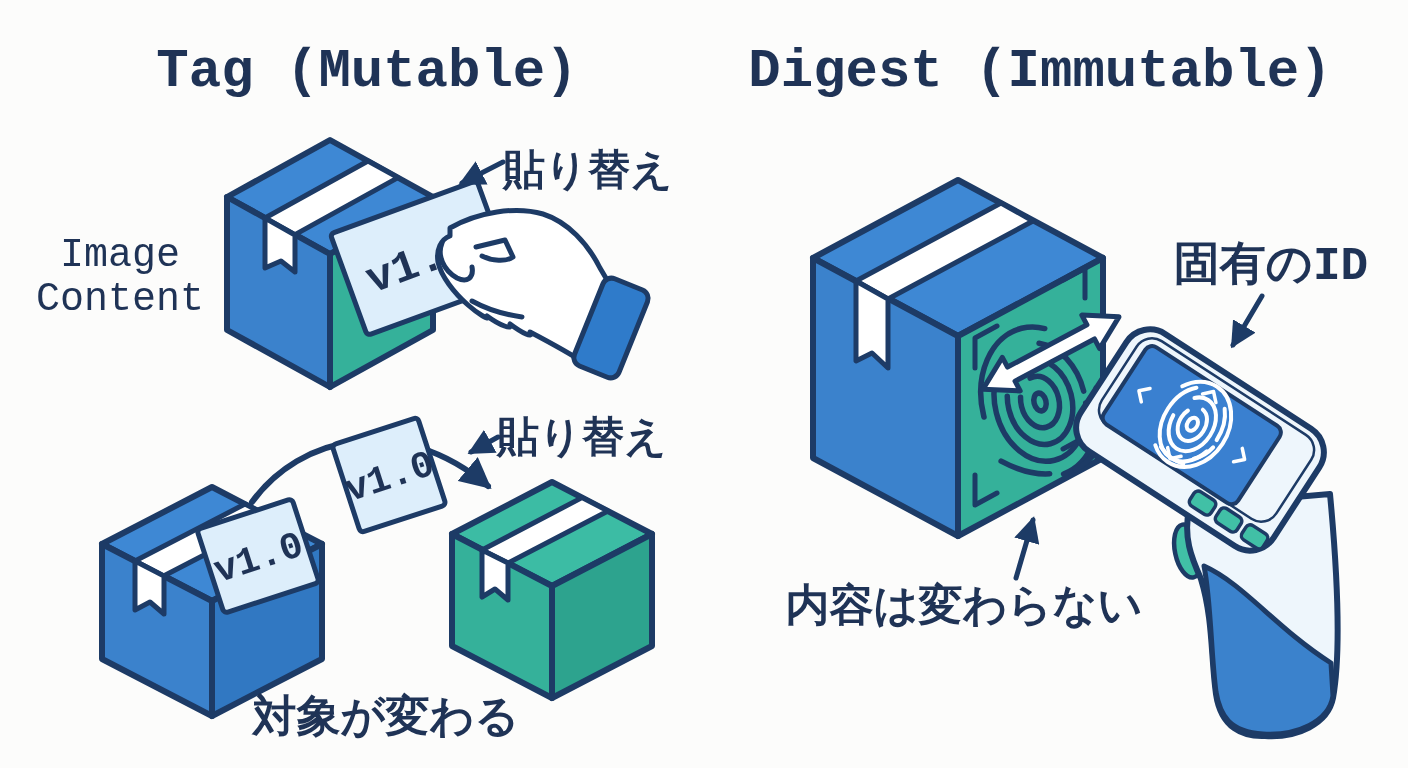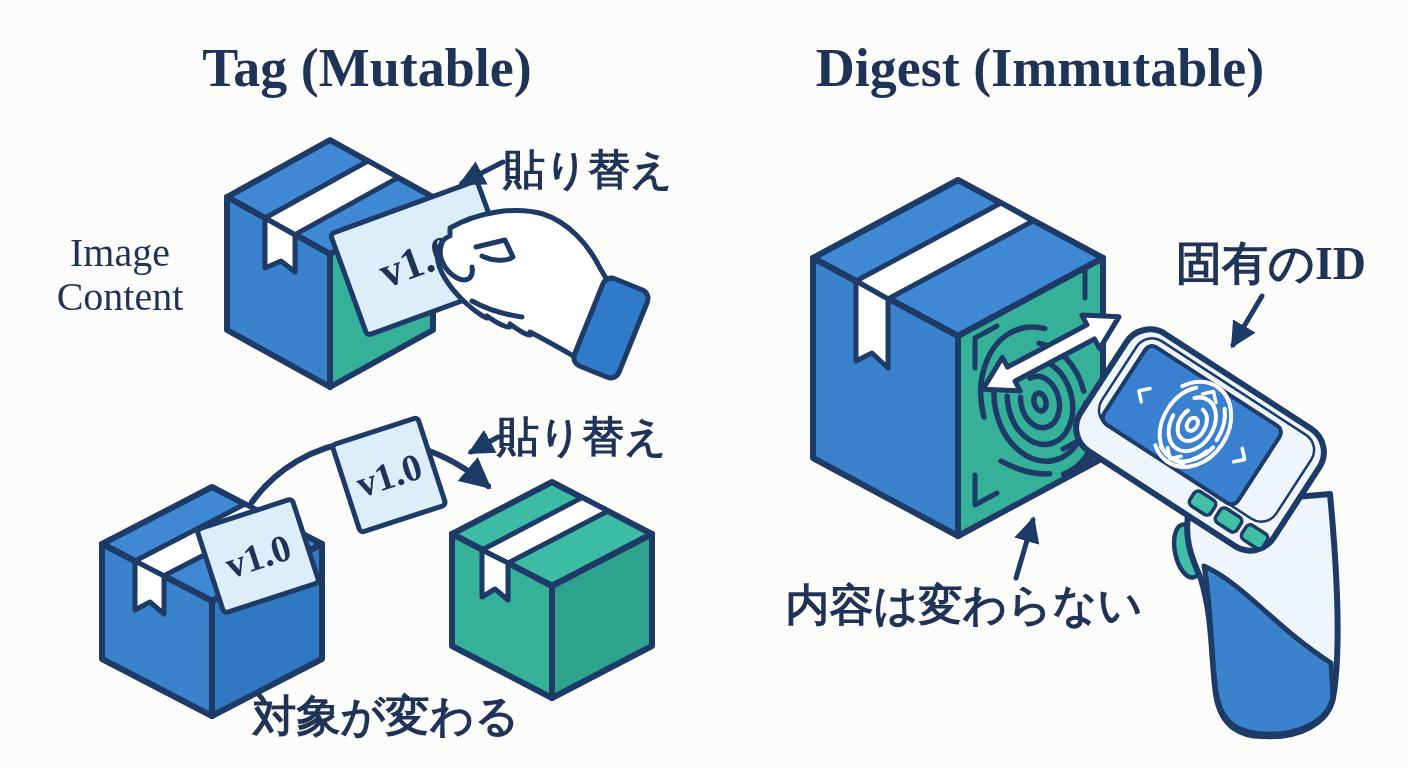--- a/index.html
+++ b/index.html
@@ -3,21 +3,21 @@
 <meta charset="utf-8">
 <style>
   :root{
     --c-navy:#1d3b66; --c-text:#1f3356; --c-blue:#3b82cc; --c-blue_top:#3e88d4;
     --c-blue_side:#3178c2; --c-teal:#35b19a; --c-teal_top:#3cbca4; --c-teal_side:#2da38e;
     --c-sticker:#ddeefb; --c-cuff:#2f7bca; --c-body:#eef6fc; --c-screen:#3a80d0;
     --c-button:#41c0a6; --c-background:#fcfcfb;
   }
   html,body{margin:0;padding:0;}
   .stage{width:1408px;height:768px;background:var(--c-background);position:relative;overflow:hidden;
-         font-family:Liberation Serif, serif;}
+         font-family:Liberation Mono, monospace;}
   svg{display:block;}
   .outline{stroke:var(--c-navy);stroke-linejoin:round;stroke-linecap:round;}
   .f-bluetop{fill:var(--c-blue_top);} .f-blue{fill:var(--c-blue);} .f-blueside{fill:var(--c-blue_side);}
   .f-tealtop{fill:var(--c-teal_top);} .f-teal{fill:var(--c-teal);} .f-tealside{fill:var(--c-teal_side);}
   .f-white{fill:#ffffff;} .f-sticker{fill:var(--c-sticker);} .f-none{fill:none;}
   .f-cuff{fill:var(--c-cuff);} .f-body{fill:var(--c-body);} .f-screen{fill:var(--c-screen);}
   .f-button{fill:var(--c-button);} .f-navy{fill:var(--c-navy);}
   .title{font-size:54px;font-weight:600;fill:var(--c-text);}
   .label-en{font-size:40px;font-weight:500;fill:var(--c-text);}
   .label-jp{font-size:42px;font-weight:700;fill:var(--c-text);}

